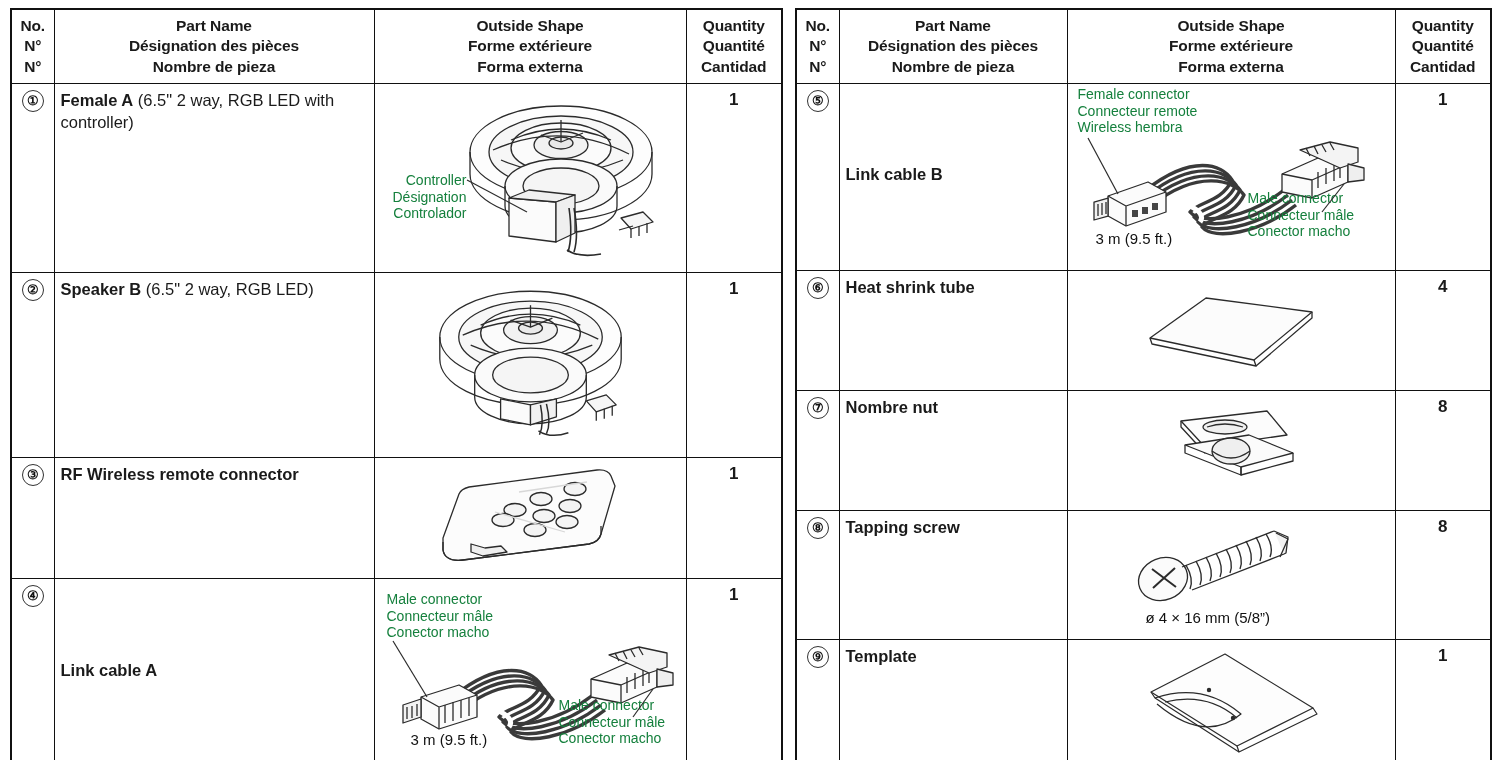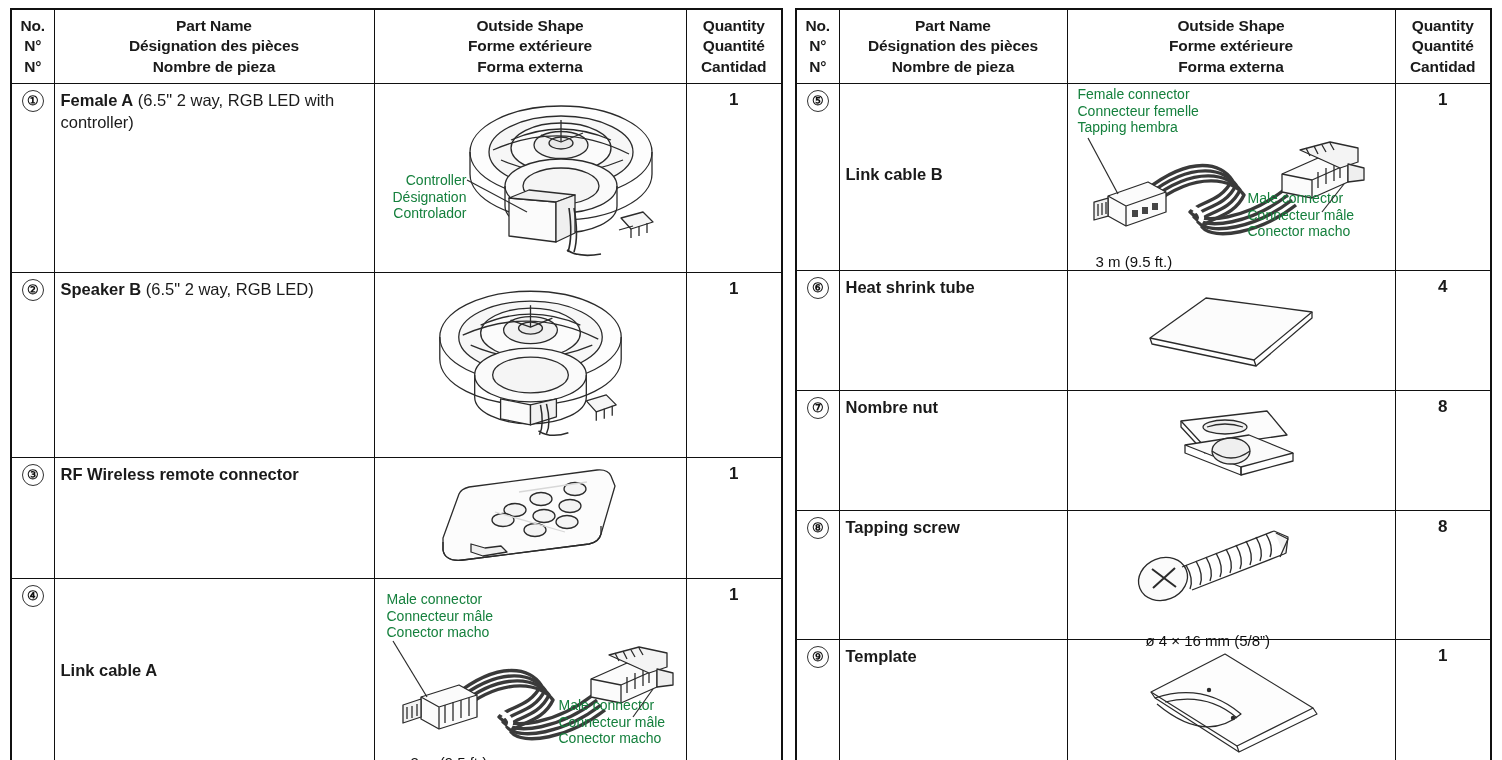--- a/index.html
+++ b/index.html
@@ -92,21 +92,20 @@
     line-height:1.16;
     white-space:nowrap;
     color:#15803d;
   }
   .callout span{display:block;}
   .dimtext{
     position:absolute;
     font-size:15px;
     color:#111;
     white-space:nowrap;
-    margin-top:23px;
   }
 </style>
 </head>
 <body>
 
 <div class="sheet">
 
   <table class="tbl" id="table-left">
     <colgroup>
       <col class="c-no">
@@ -377,22 +376,22 @@
                 <path d="M208 84 L244 68 L274 74 L274 92 L238 108 L208 102 Z" fill="#fbfbfb"></path>
                 <path d="M208 84 L238 90 L274 74 M238 90 L238 108"></path>
                 <path d="M244 82 L244 98 M252 78 L252 94 M260 75 L260 91 M266 72 L266 88"></path>
                 <path d="M226 60 L256 52 L284 58 L284 72 L266 78 L244 68 Z" fill="#f4f4f4"></path>
                 <path d="M232 58 L236 66 M240 56 L244 64 M248 55 L252 62 M256 53 L260 60"></path>
                 <path d="M274 74 L290 78 L290 90 L274 92 Z" fill="#efefef"></path>
               </g>
             </svg>
             <div class="callout" style="left:4px;top:-4px;">
               <span>Female connector</span>
-              <span>Connecteur femelle</span>
-              <span>Tapping hembra</span>
+              <span>Connecteur remote</span>
+              <span>Wireless hembra</span>
             </div>
             <div class="callout" style="left:174px;top:100px;">
               <span>Male connector</span>
               <span>Connecteur mâle</span>
               <span>Conector macho</span>
             </div>
             <svg style="position:absolute;left:0;top:0;pointer-events:none" width="316" height="174">
               <path d="M14 48 L44 104" fill="none" stroke="#2b2b2b" stroke-width="1.2"></path>
               <path d="M270 94 L248 122" fill="none" stroke="#2b2b2b" stroke-width="1.2"></path>
             </svg>

